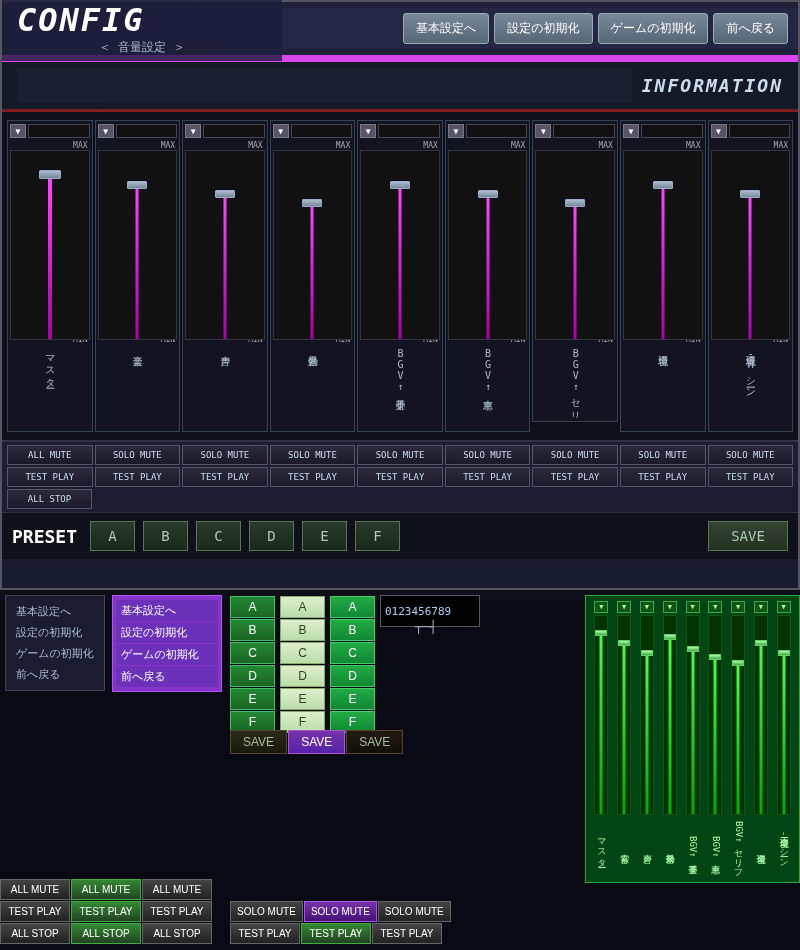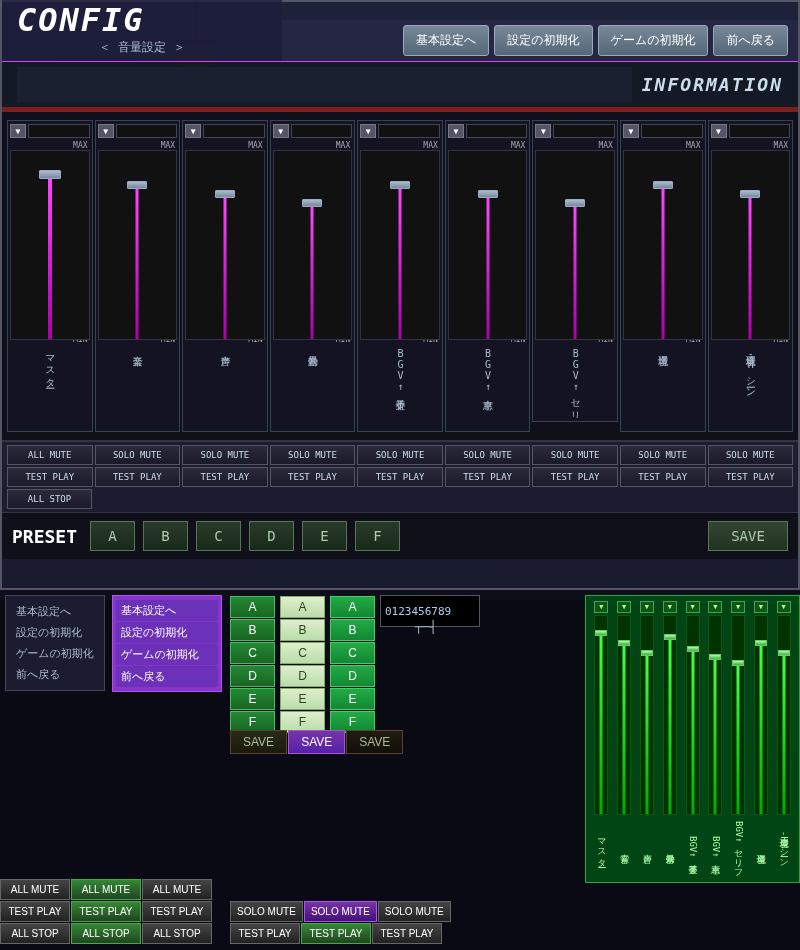--- a/index.html
+++ b/index.html
@@ -55,23 +55,23 @@
       top: 0; left: 0;
       width: 800px;
       height: 590px;
       background: rgba(20, 20, 40, 0.92);
       border: 2px solid #556;
     }
 
     
     .header {
       display: flex;
-      align-items: flex-end;
+      align-items: center;
       height: 60px;
-      border-bottom: 1px solid #d946ef;
+      border-bottom: 7px solid #d946ef;
     }
     .config-title {
       flex: 0 0 280px;
       display: flex;
       flex-direction: column;
       justify-content: center;
       padding: 5px 15px;
       background: rgba(30,30,60,0.8);
     }
     .config-title-main {
@@ -107,21 +107,21 @@
     }
 
     
     .info-bar {
       background: rgba(20,25,35,0.9);
       height: 50px;
       display: flex;
       align-items: center;
       justify-content: flex-end;
       padding: 5px 15px;
-      border-bottom: 5px solid #7f1d1d;
+      border-bottom: 3px solid #7f1d1d;
     }
     .info-text {
       font-size: 18px;
       font-style: italic;
       font-weight: bold;
       color: #ccddee;
       letter-spacing: 2px;
     }
     .info-content {
       height: 35px;

